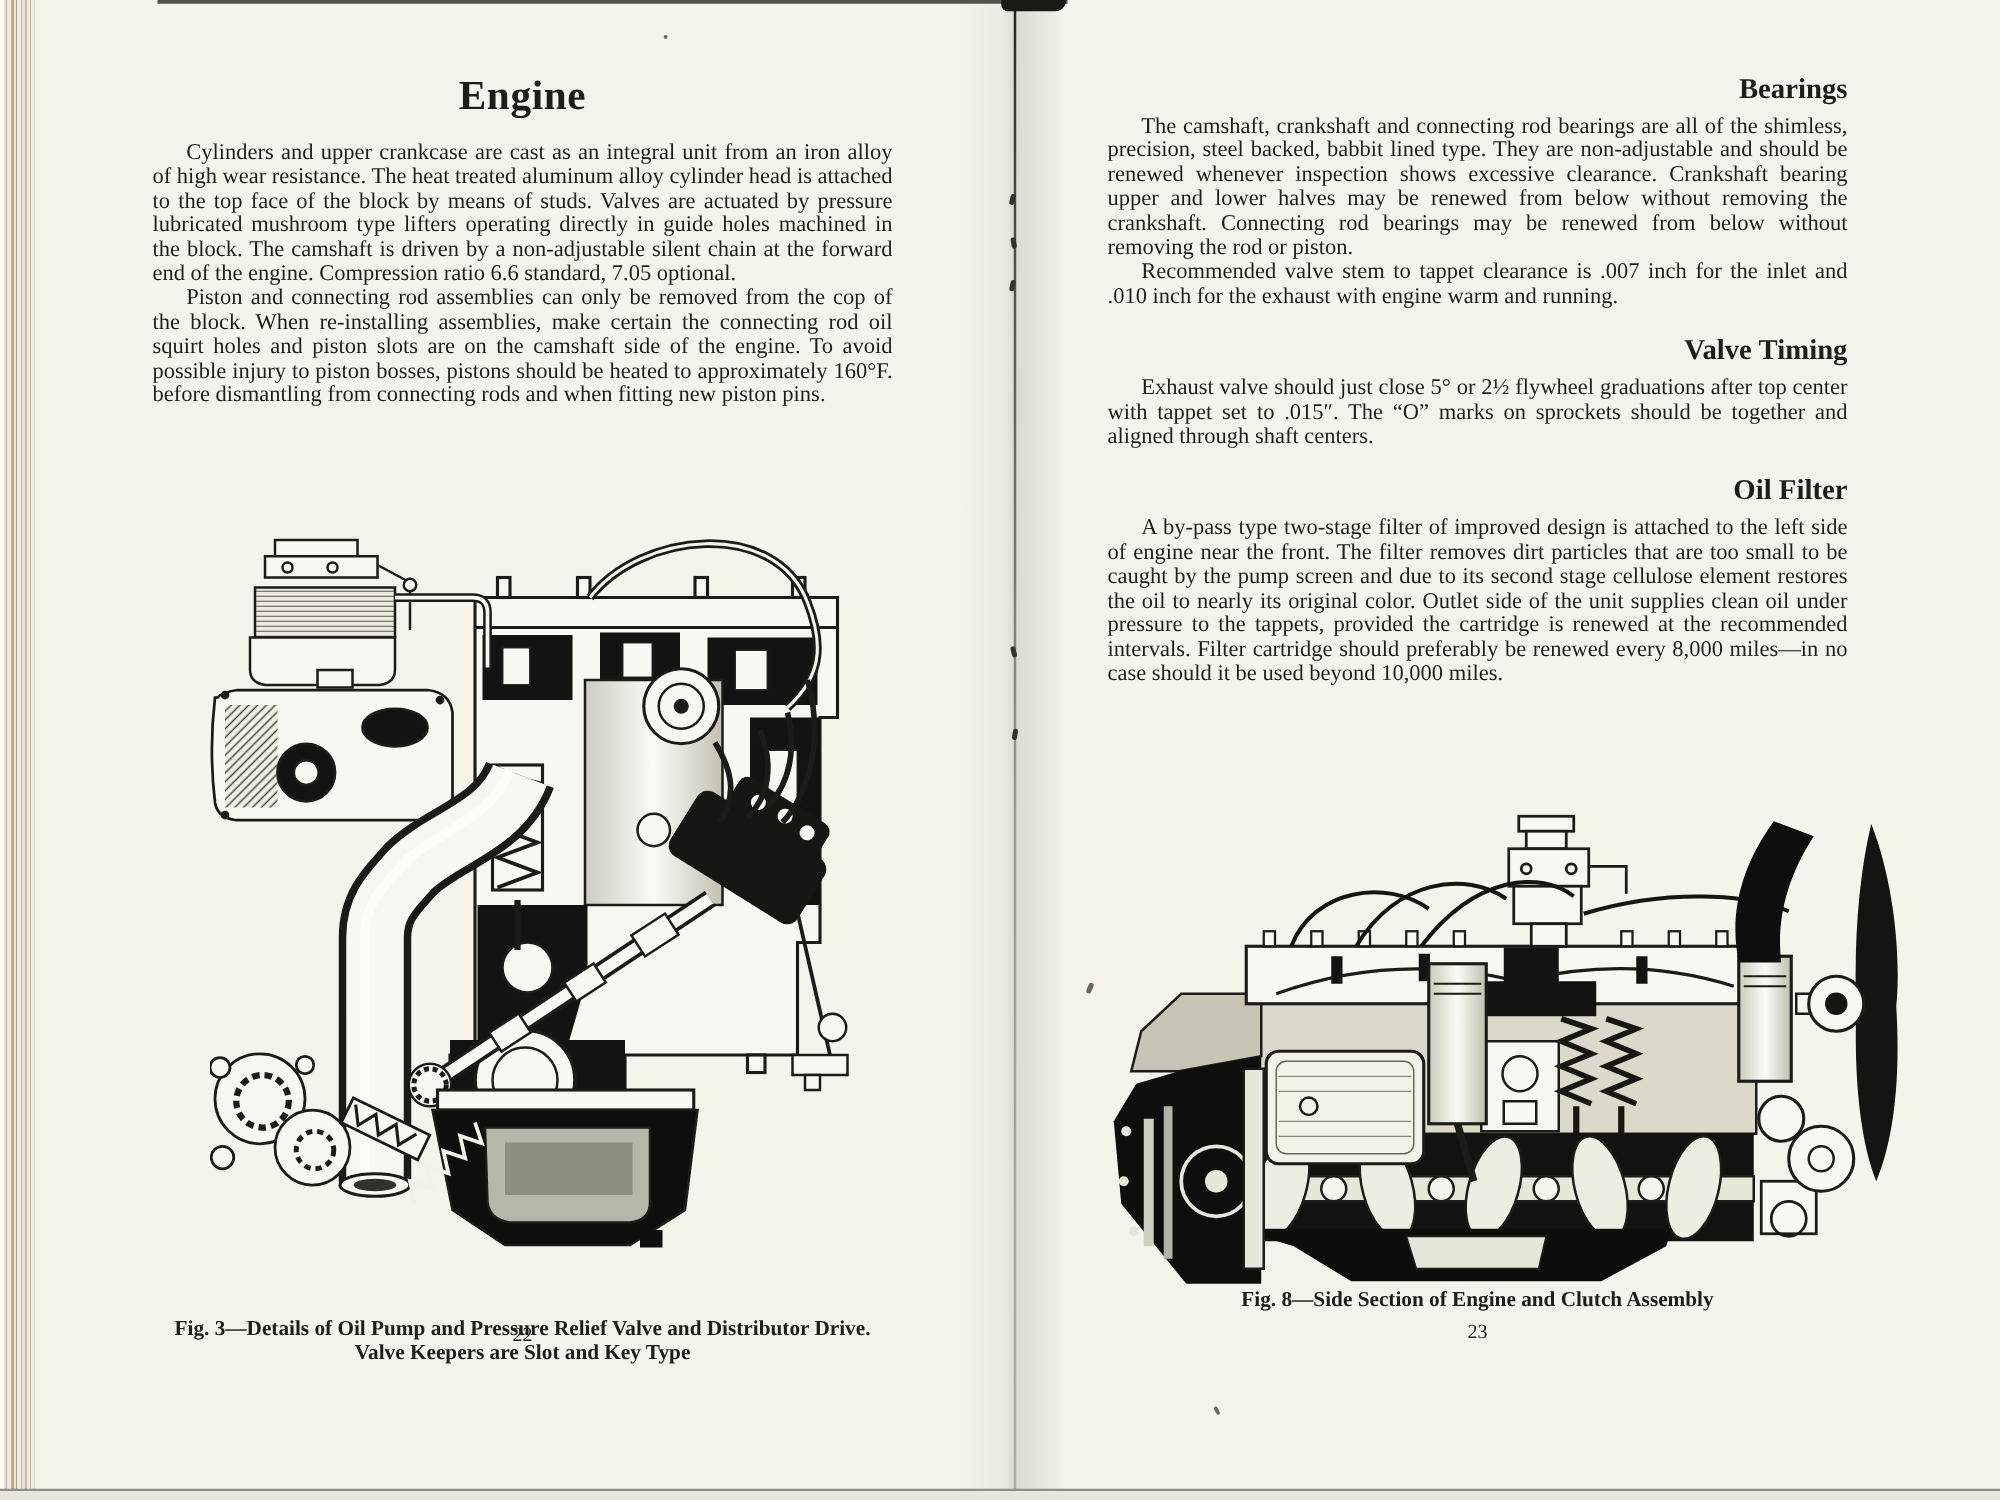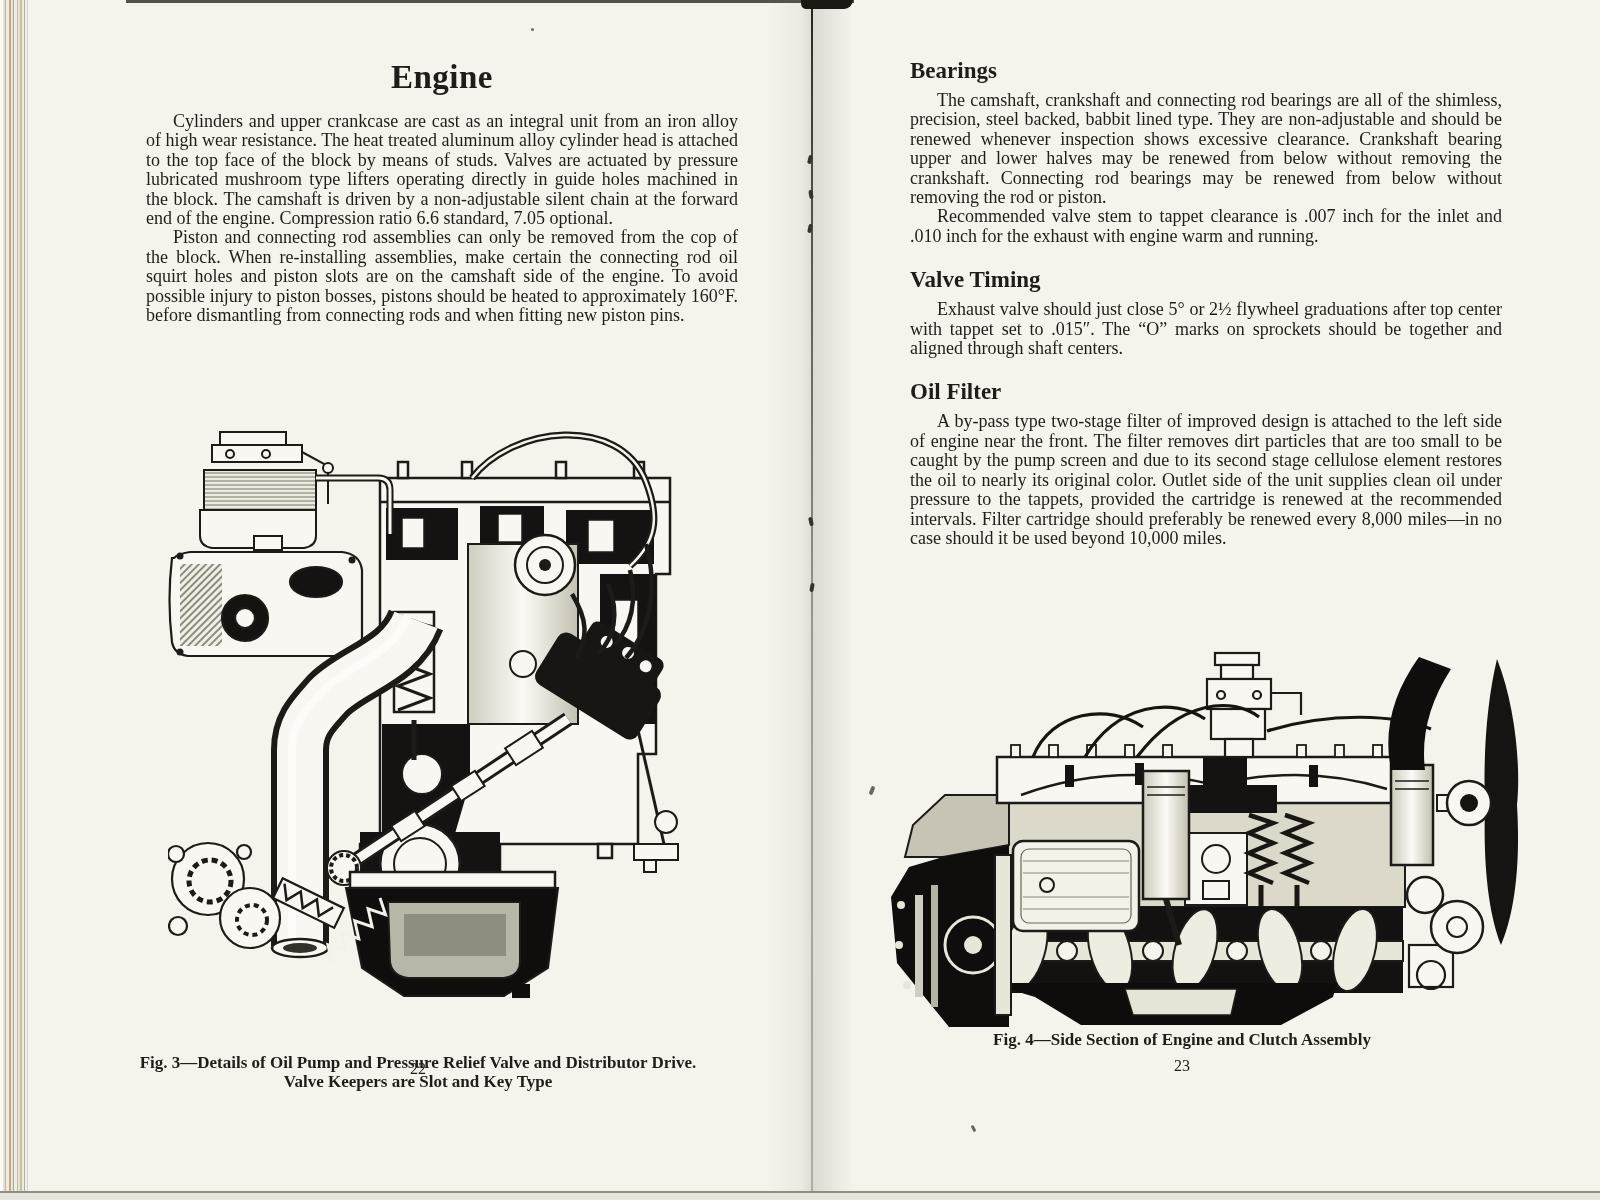--- a/index.html
+++ b/index.html
@@ -27,25 +27,25 @@
   .gutter-line{
     position:absolute;left:811px;top:0;width:2px;height:1196px;
     background:linear-gradient(to bottom,#23211b 0,#3c382f 6%,#55514677 55%,#6b675c66 100%);
   }
   .gutter-notch{position:absolute;left:801px;top:0;width:52px;height:9px;background:#1b1913;border-radius:0 0 10px 6px;}
   .stitch{position:absolute;width:4px;height:9px;background:#35322a;border-radius:2px;}
   .bottom-edge{position:absolute;left:0;top:1191px;width:1600px;height:9px;
     background:linear-gradient(to bottom,#908d82 0 2px,#e7e5dc 2px 100%);}
   .speck{position:absolute;background:#6b675c;border-radius:2px;}
 
-  .col{position:absolute;width:592px;margin-left:24px;}
+  .col{position:absolute;width:592px;}
   .col-left{left:122px;top:58px;}
   .col-right{left:886px;top:58px;}
   h1{font-size:33px;line-height:38px;margin:0 0 16px 0;text-align:center;font-weight:bold;letter-spacing:.5px;}
-  h2{font-size:23px;line-height:26px;margin:21px 0 7px 0;font-weight:bold;}
+  h2{font-size:23px;line-height:26px;margin:21px 0 7px 0;font-weight:bold;text-align:right;}
   .col-right h2:first-child{margin-top:0;}
   p.body{font-size:18px;line-height:19.4px;margin:0;text-align:justify;text-indent:27px;}
   .caption{position:absolute;width:592px;text-align:center;font-weight:bold;font-size:17px;line-height:19px;}
   .cap-left{left:122px;top:1053px;}
   .cap-right{left:886px;top:1030px;}
   .pagenum{position:absolute;width:592px;text-align:center;font-size:16px;}
   .pn-left{left:122px;top:1060px;}
   .pn-right{left:886px;top:1057px;}
   .fig{position:absolute;}
   .fig3{left:168px;top:424px;}
@@ -355,16 +355,16 @@
       <circle cx="584" cy="158" r="22" fill="#f8f7f1" stroke="#1c1b17" stroke-width="2.5"></circle>
       <circle cx="584" cy="158" r="9" fill="#151411"></circle>
       <circle cx="540" cy="250" r="18" fill="#f8f7f1" stroke="#1c1b17" stroke-width="2.5"></circle>
       <rect x="524" y="300" width="44" height="42" fill="#f8f7f1" stroke="#1c1b17" stroke-width="2.2"></rect>
       <circle cx="546" cy="330" r="14" fill="none" stroke="#1c1b17" stroke-width="2.2"></circle>
       <circle cx="572" cy="282" r="26" fill="#f8f7f1" stroke="#1c1b17" stroke-width="2.5"></circle>
       <circle cx="572" cy="282" r="10" fill="none" stroke="#1c1b17" stroke-width="2"></circle>
     </g>
   </svg>
 
-  <div class="caption cap-right">Fig. 4—Side Section of Engine and Clutch Assembly</div>
+  <div class="caption cap-right">Fig. 8—Side Section of Engine and Clutch Assembly</div>
   <div class="pagenum pn-right">23</div>
 
 </div>
 
 </body></html>

